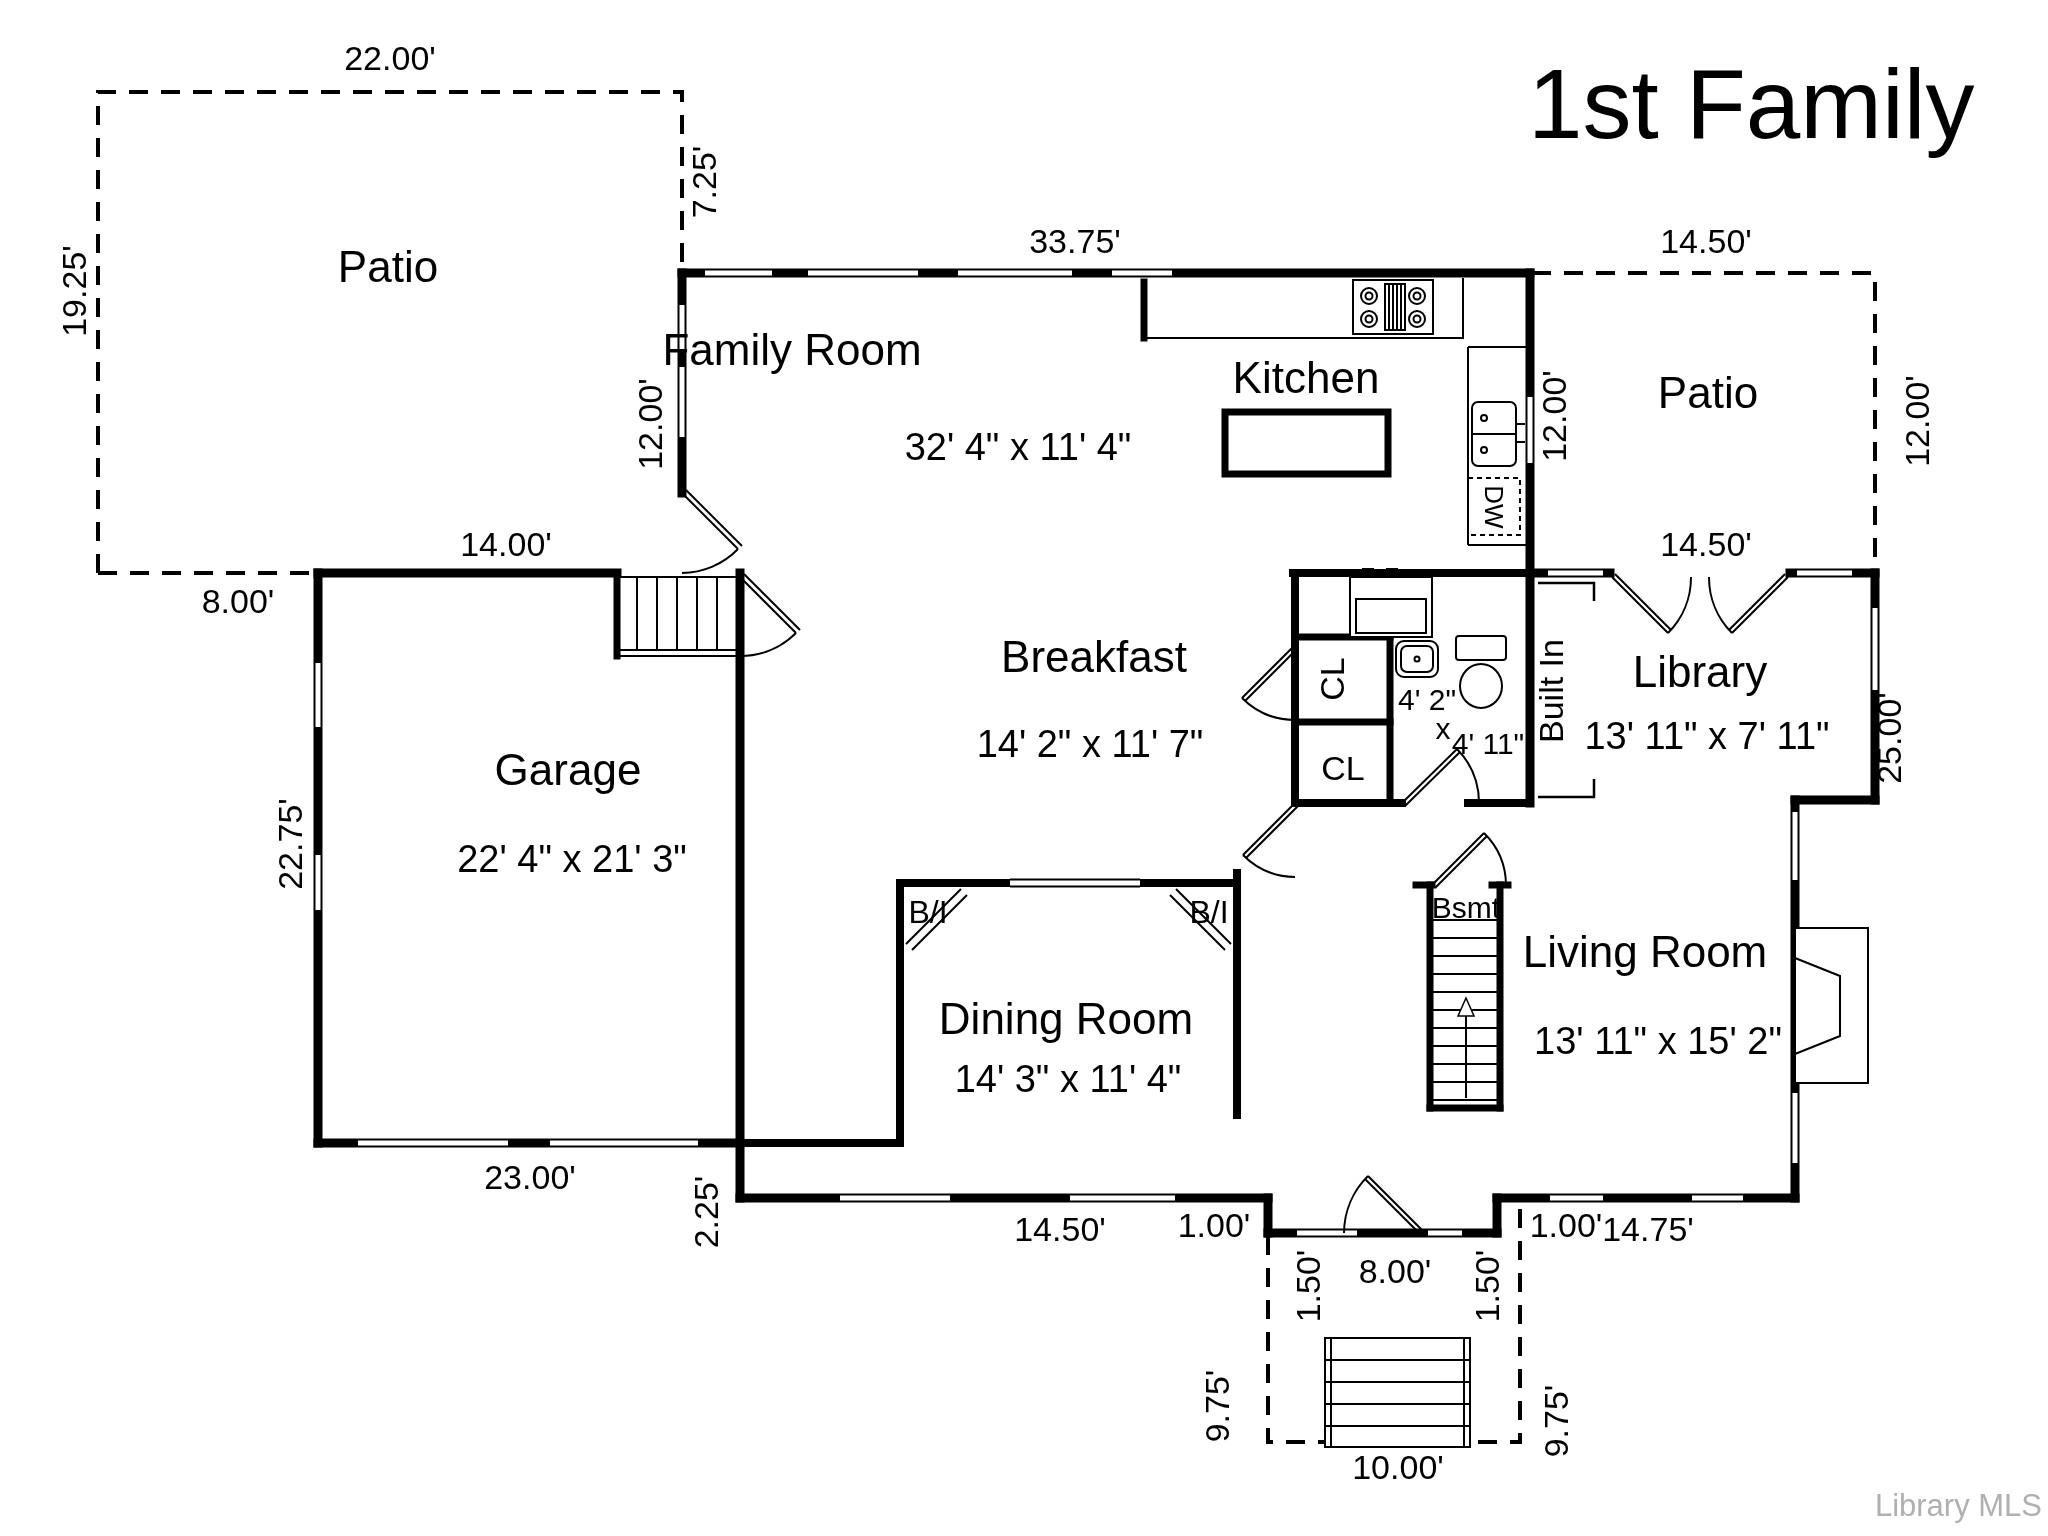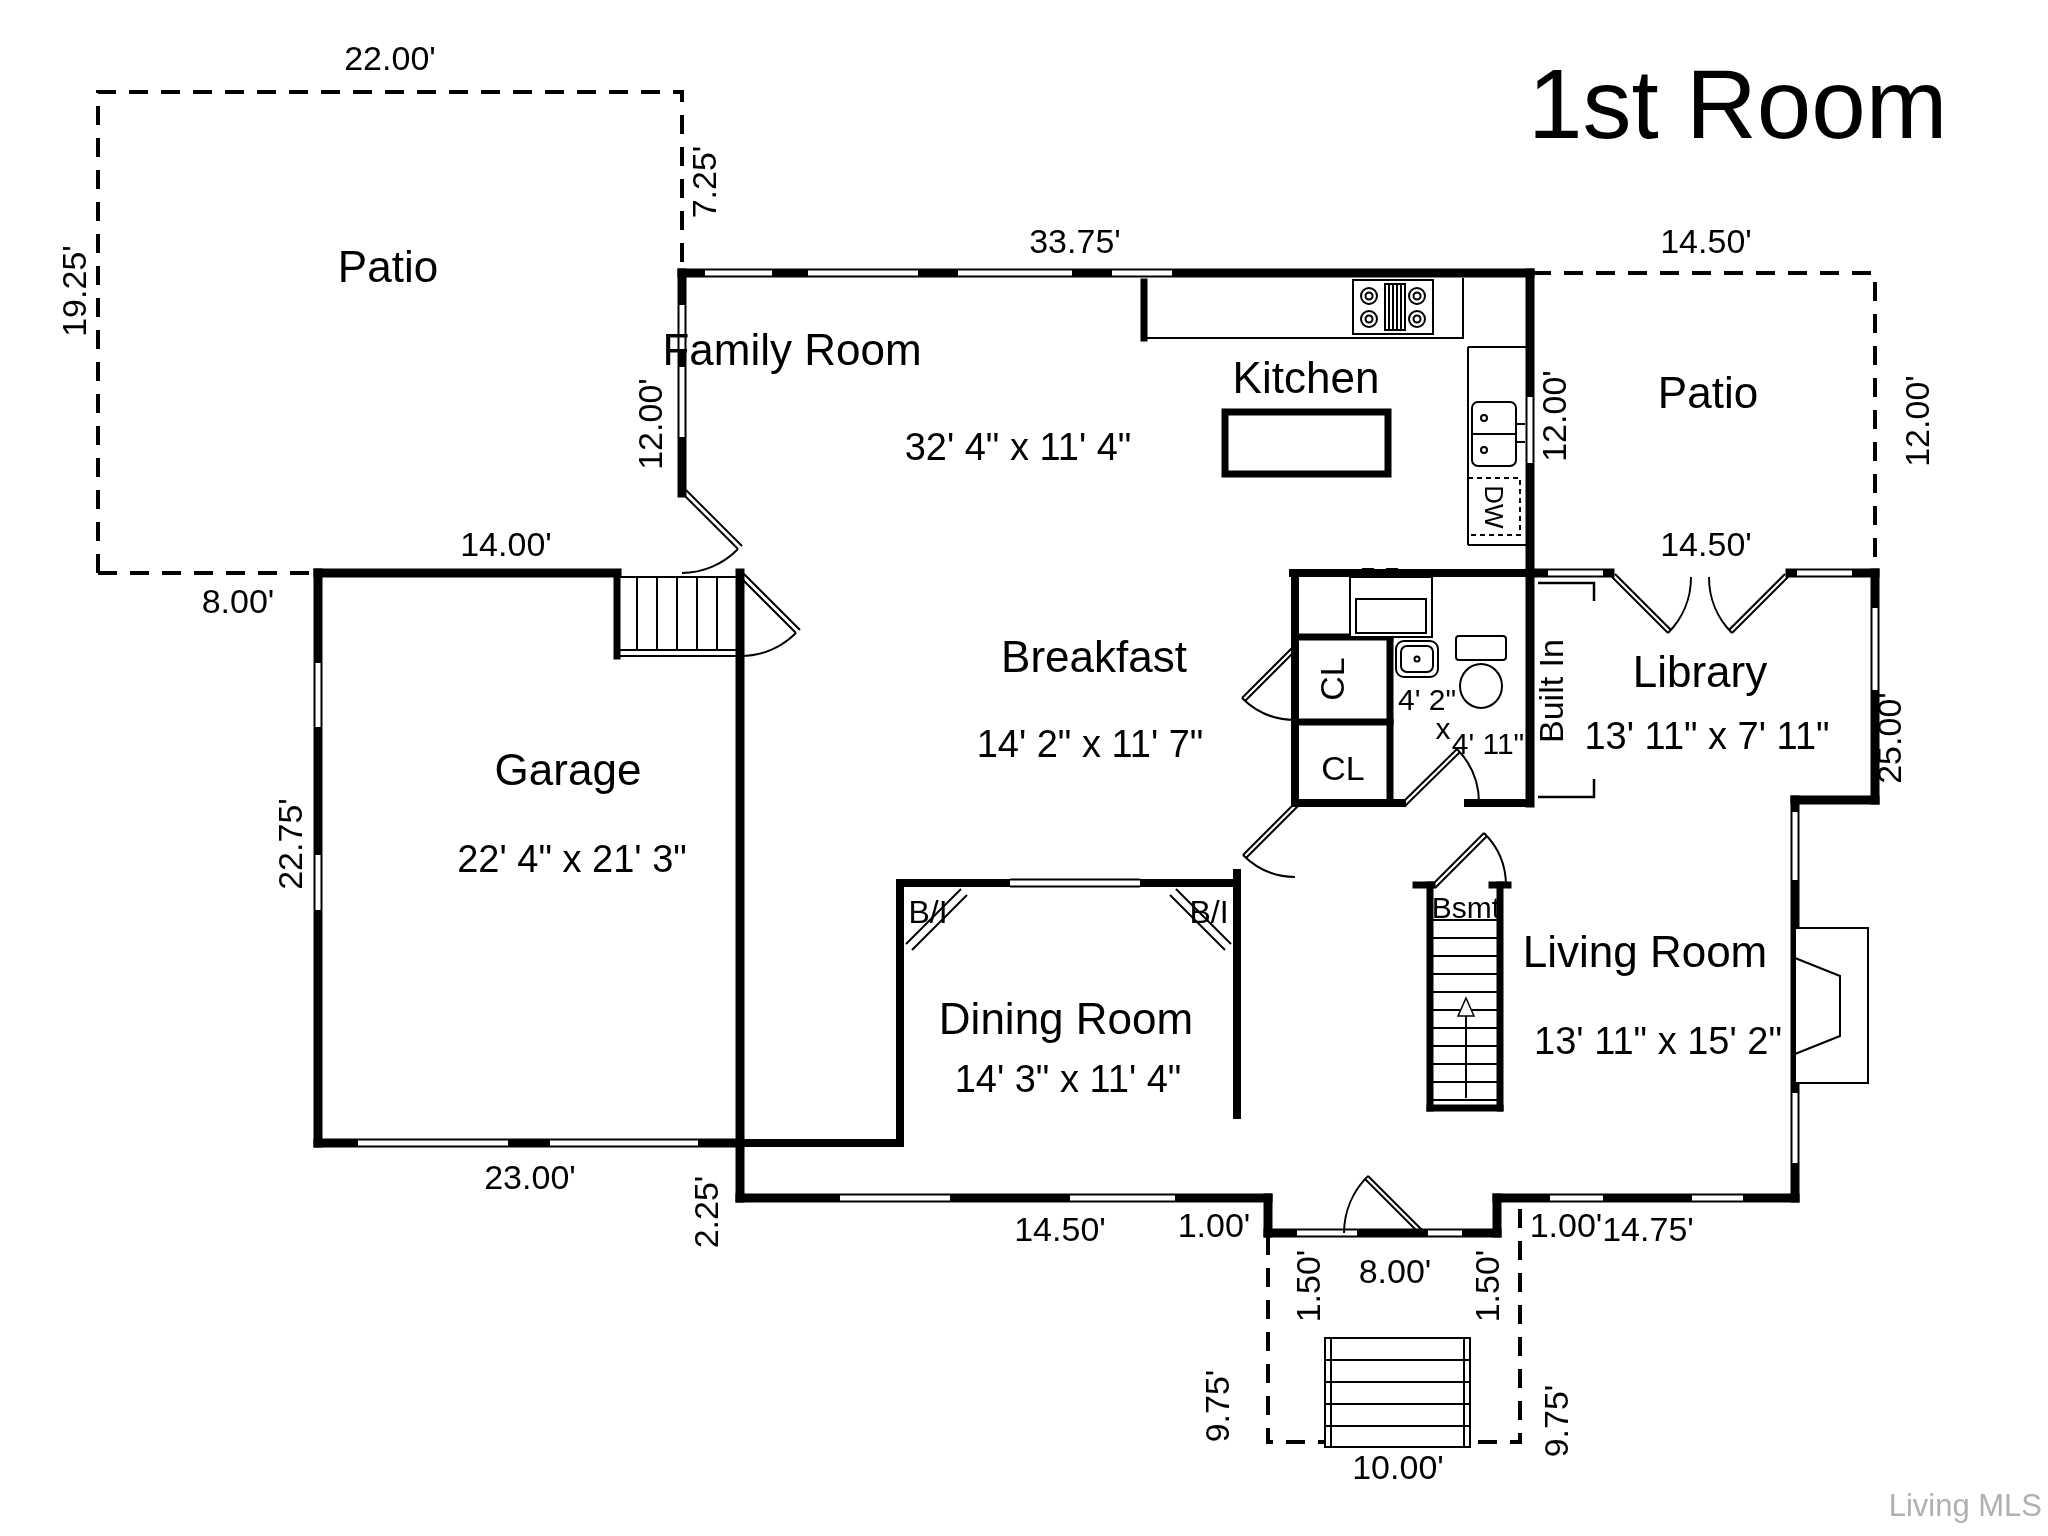--- a/index.html
+++ b/index.html
@@ -280,15 +280,15 @@
         <text x="1332" y="679" font-size="34" text-anchor="middle" dominant-baseline="central" transform="rotate(-90 1332 679)">CL</text>
         <text x="1343" y="768" font-size="34" text-anchor="middle" dominant-baseline="central">CL</text>
         <text x="928" y="912" font-size="32" text-anchor="middle" dominant-baseline="central">B/I</text>
         <text x="1209" y="912" font-size="32" text-anchor="middle" dominant-baseline="central">B/I</text>
         <text x="1494" y="507" font-size="26" text-anchor="middle" dominant-baseline="central" transform="rotate(90 1494 507)">DW</text>
         <text x="1466" y="907" font-size="30" text-anchor="middle" dominant-baseline="central">Bsmt</text>
         <text x="1551" y="691" font-size="34" text-anchor="middle" dominant-baseline="central" transform="rotate(-90 1551 691)">Built In</text>
       </g>
   </svg>
 
-  <div class="page-title">1st Room</div>
-  <div class="watermark">Living MLS</div>
+  <div class="page-title">1st Family</div>
+  <div class="watermark">Library MLS</div>
 </div>
 
 </body></html>

